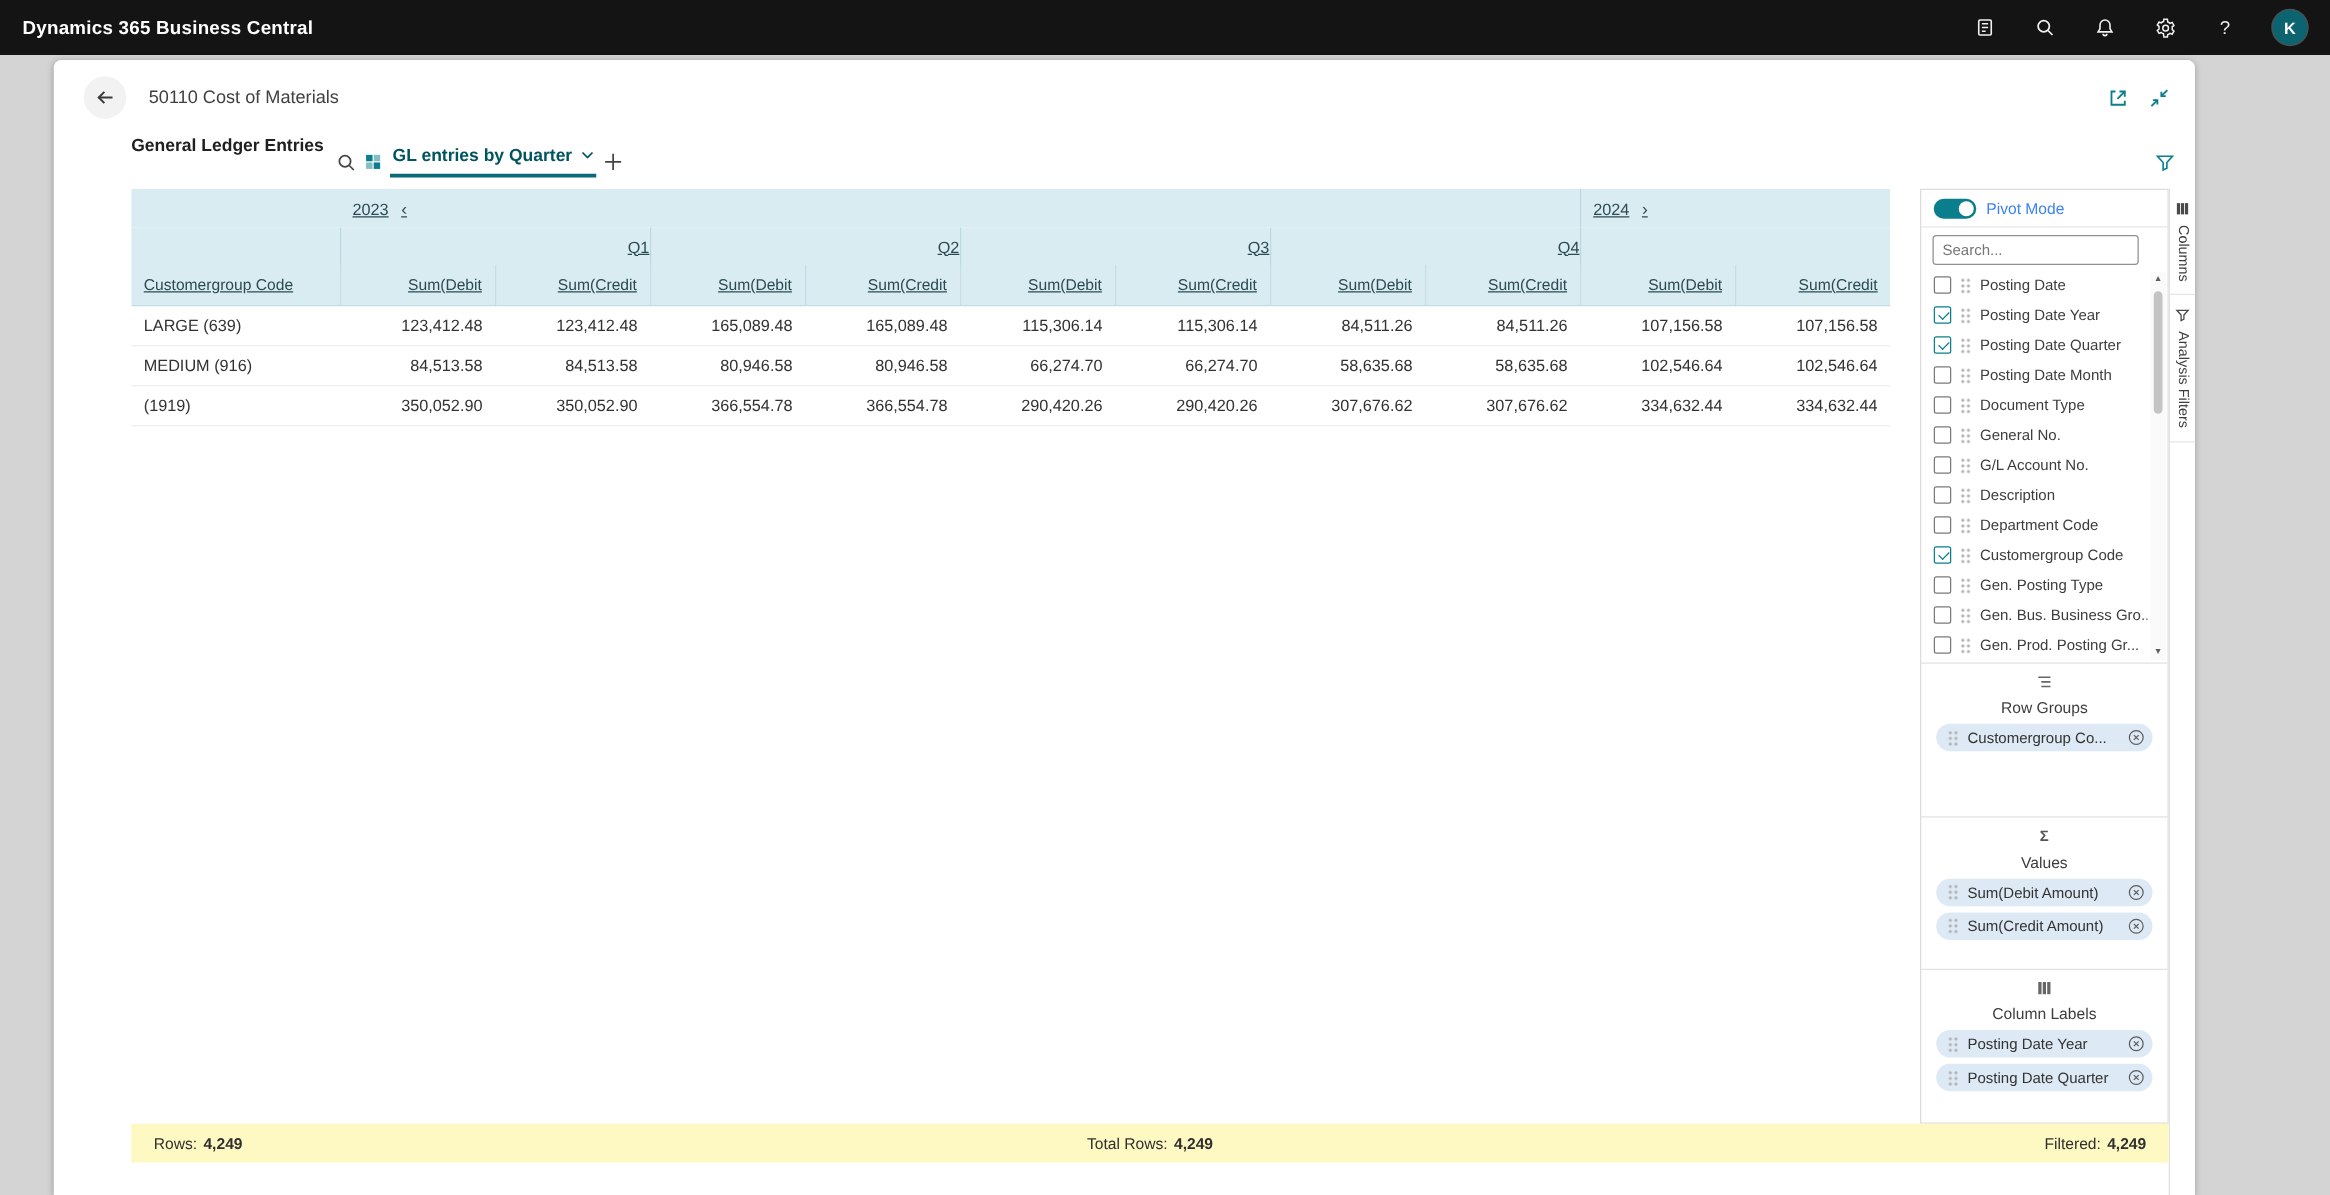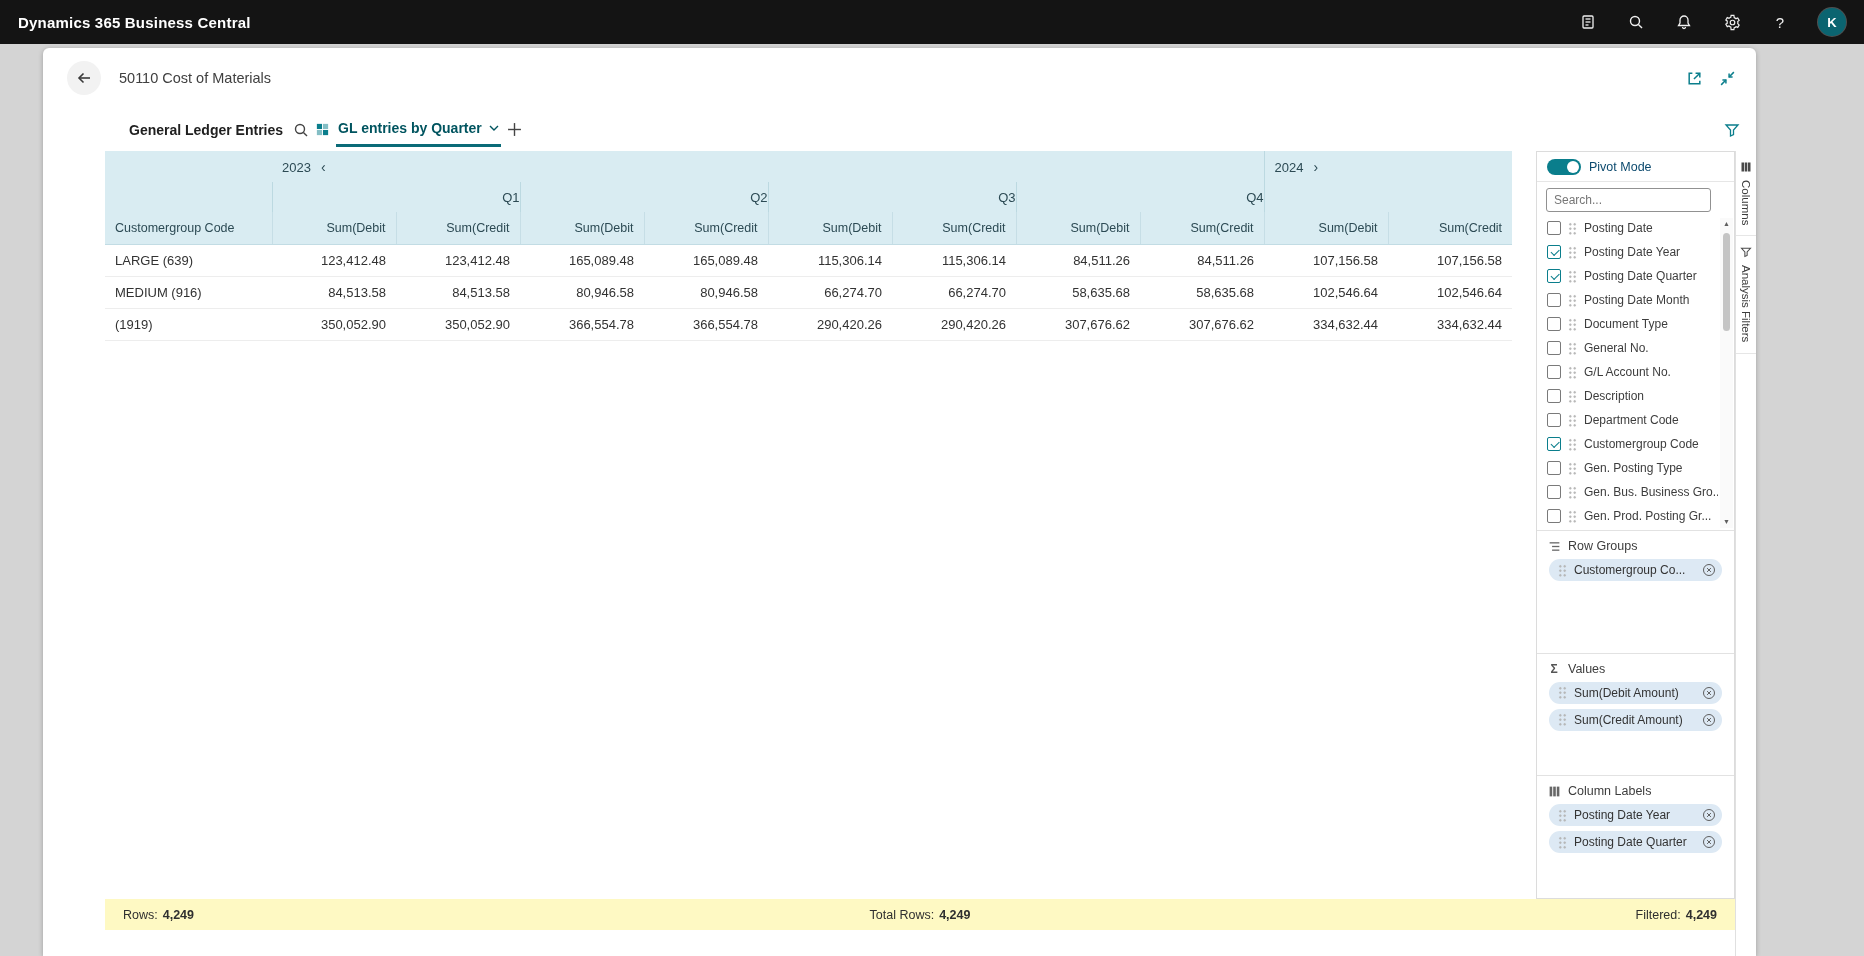--- a/index.html
+++ b/index.html
@@ -43,37 +43,37 @@
     width:34px; height:34px; border-radius:50%; border:none; background:#f2f2f2;
     display:flex; align-items:center; justify-content:center;
   }
   .page-title{ margin-left:18px; font-size:14.5px; color:#404040; }
   .ch-icons{ margin-left:auto; display:flex; align-items:center; gap:16px; color:#0a7e8c; }
   .ch-icons span{ display:flex; }
 
   
   .tabstrip{
     position:absolute; top:60px; left:0; right:0; height:43px;
-    display:flex; align-items:center; padding:0 10px 0 62px; gap:6px;margin-left:24px;
+    display:flex; padding:0 10px 0 62px; gap:6px;
   }
   .section-label{ font-size:14px; font-weight:700; color:#202020; margin-right:4px; }
   .ts-icon{ display:flex; align-items:center; color:#444; }
   .ts-icon.teal{ color:#0a7e8c; }
   .tab{
     display:flex; align-items:center; gap:7px;
     height:34px; padding:0 2px; border-bottom:3px solid transparent;
     font-size:14px; font-weight:700; color:#00545f;
   }
   .tab.active{ border-bottom-color:#0a6b78; }
   .ts-icon.filter{ margin-left:auto; margin-right:6px; color:#0a7e8c; }
 
   
   .grid-area{ position:absolute; left:62px; top:103px; width:1420px; bottom:84px; overflow:hidden; }
   table{ border-collapse:collapse; table-layout:fixed; width:1407px; }
-  th{ font-weight:400; }
+  th{ font-weight:400;text-decoration:underline; }
   .hr1 th{ height:31px; }
   .hr2 th{ height:30px; }
   .hr3 th{ height:32px; }
   th.corner, th.year, th.quarter, th.rowhead, th.valhead{ background:#d9ecf2; color:#2c4a54; }
   th.year{ text-align:left; padding-left:10px; font-size:13px; }
   th.year + th.year{ border-left:1px solid #bcd9e1; }
   .ylab{ }
   .chev{ margin-left:10px; font-size:14px; color:#2c4a54; }
   th.quarter{ text-align:right; padding-left:10px; font-size:13px; border-left:1px solid #bcd9e1; }
   .hr2 th.corner{ border-left:none; }
@@ -89,21 +89,21 @@
   .panel{
     position:absolute; left:1493px; top:103px; width:199px; height:748px;
     background:#fff; border:1px solid #dcdcdc; display:flex; flex-direction:column;
   }
   .pivot-row{
     height:30px; flex:none; display:flex; align-items:center; gap:8px;
     padding:0 10px; border-bottom:1px solid #e6e6e6;
   }
   .toggle{ width:34px; height:16px; border-radius:9px; background:#0a7e8c; position:relative; flex:none; }
   .knob{ position:absolute; right:2px; top:2px; width:12px; height:12px; border-radius:50%; background:#fff; }
-  .pm-label{ font-size:12.5px; color:#0c4a6e; }
+  .pm-label{ font-size:12.5px; color:#3b82f6; }
   .search-wrap{ flex:none; padding:6px 23px 4px 9px; }
   .search-wrap input{
     width:100%; height:24px; border:1px solid #919191; border-radius:3px;
     font-family:"Liberation Sans",sans-serif; font-size:12px; padding:0 7px; color:#333; outline:none;
   }
   .search-wrap input::placeholder{ color:#767676; }
   .fields-wrap{ flex:none; height:314px; position:relative; }
   .fields{ height:100%; overflow:hidden; padding-right:16px; }
   .field-row{ height:24px; display:flex; align-items:center; gap:7px; padding-left:10px; }
   .cb{ width:14px; height:14px; border:1px solid #7a7a7a; border-radius:2px; background:#fff; position:relative; flex:none; }
@@ -121,21 +121,21 @@
   .vscroll{
     position:absolute; right:1px; top:2px; bottom:2px; width:13px;
     display:flex; flex-direction:column; align-items:center; background:#fafafa;
   }
   .arr{ font-size:7px; color:#5f5f5f; height:12px; line-height:12px; flex:none; }
   .arr.dn{ margin-top:auto; }
   .thumb{ width:7px; height:98px; border-radius:4px; background:#c4c4c4; margin-top:3px; flex:none; }
 
   .sections{ flex:1; display:flex; flex-direction:column; }
   .psec{ flex:1; border-top:1px solid #e2e2e2; padding-top:5px; overflow:hidden; }
-  .psec-h{ display:flex; align-items:center; gap:7px; padding:3px 10px 6px 10px; font-size:12.5px; color:#3d3d3d; }
+  .psec-h{ display:flex; align-items:center; gap:7px; padding:3px 10px 6px 10px; font-size:12.5px; color:#3d3d3d;flex-direction:column; }
   .psec-ic{ display:flex; color:#666; width:14px; justify-content:center; font-size:12px; }
   .chips{ display:flex; flex-direction:column; gap:5px; padding:0 12px; }
   .chip{
     height:22px; border-radius:11px; background:#dde9f4;
     display:flex; align-items:center; gap:7px; padding:0 6px 0 9px;
   }
   .chip-label{ flex:1; font-size:12px; color:#333; white-space:nowrap; overflow:hidden; text-overflow:ellipsis; }
   .chip-x{ display:flex; flex:none; }
 
   

